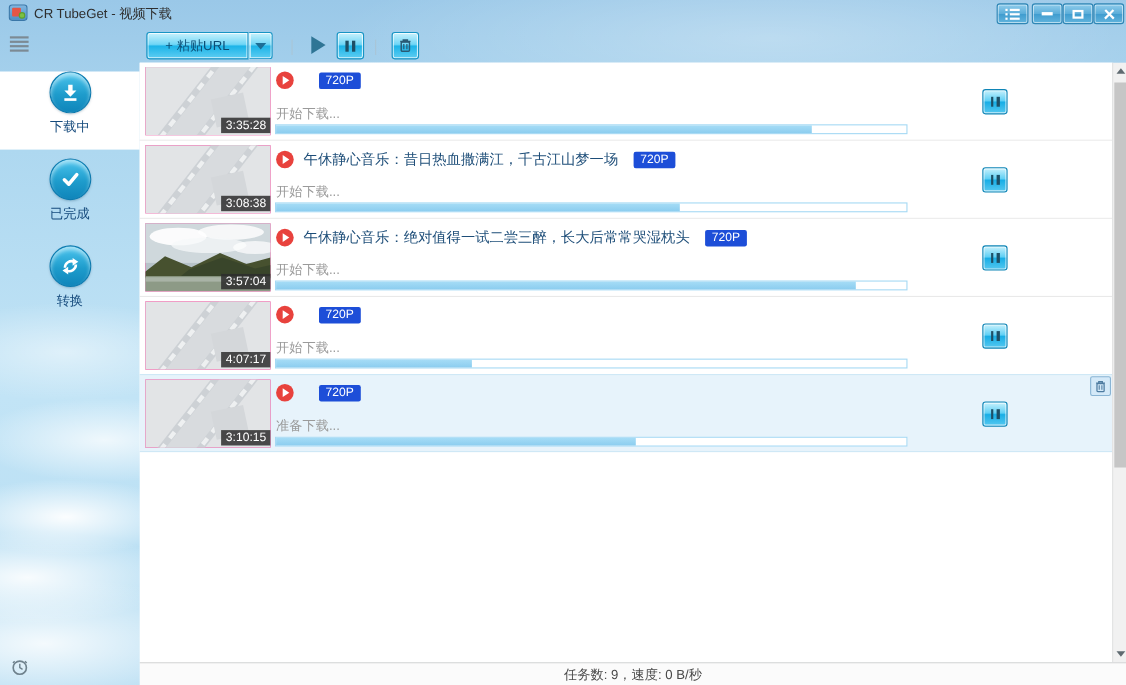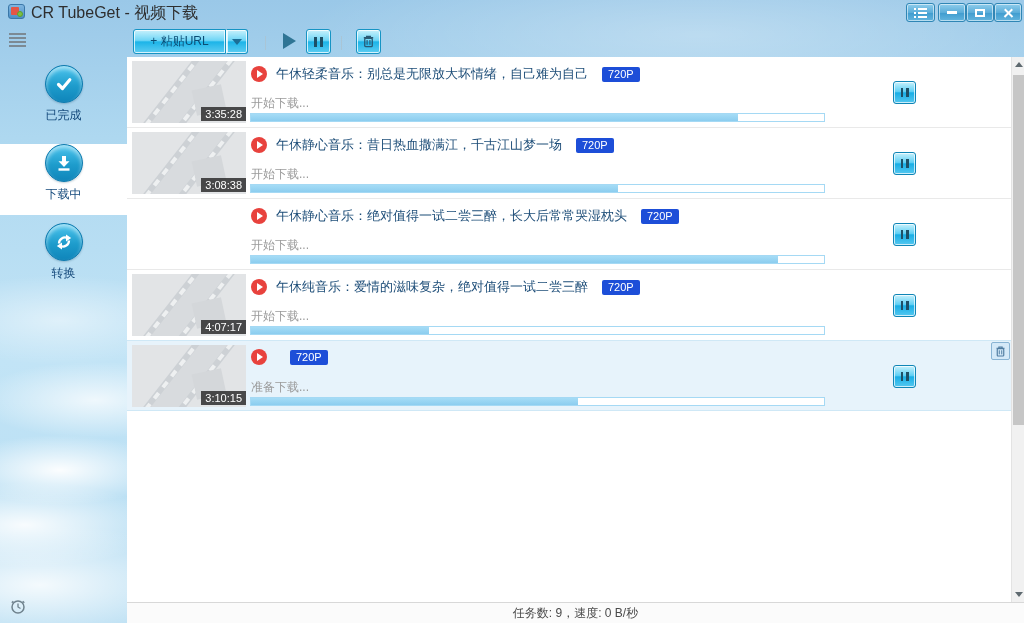--- a/index.html
+++ b/index.html
@@ -14,21 +14,21 @@
       radial-gradient(ellipse 180px 60px at 60px 320px, rgba(255,255,255,.5), rgba(255,255,255,0) 75%),
       radial-gradient(ellipse 500px 100px at 700px 35px, rgba(255,255,255,.3), rgba(255,255,255,0) 80%),
       linear-gradient(180deg,#9ac8e8 0%,#aed8f0 22%,#c2e4f6 58%,#b4dcf2 100%);
   }
   
   .titlebar{ position:absolute; left:0; top:0; width:1024px; height:25px; }
   .app-icon{ position:absolute; left:8px; top:4px; width:17px; height:15px;
     background:linear-gradient(180deg,#7fb6e0,#4d8fc6); border:1px solid #3a77a8; border-radius:3px; }
   .app-icon .red{ position:absolute; left:2px; top:2px; width:8px; height:8px; background:#e45545; border-radius:1px; }
   .app-icon .green{ position:absolute; right:1px; bottom:1px; width:6px; height:6px; background:#7cc043; border-radius:50%; border:1px solid #5ca02b;}
-  .win-title{ position:absolute; left:31px; top:0; line-height:25px; font-size:16px; color:#2e2e2e; }
+  .win-title{ position:absolute; left:31px; top:0; line-height:25px; font-size:12px; color:#2e2e2e; }
   .tbtn{ position:absolute; top:3px; height:19px; border-radius:3px;
     background:linear-gradient(180deg,#8fcdec 0%,#5badd9 50%,#3f9ccf 52%,#62b4dd 100%);
     border:1px solid #2f86b5; box-shadow:inset 0 0 0 1px rgba(255,255,255,.55);
     display:flex; align-items:center; justify-content:center; cursor:pointer; }
   .tbtn-menu{ left:906px; width:29px; flex-direction:column; gap:2px; }
   .menu-row{ display:flex; gap:2px; align-items:center; }
   .menu-row .dot{ width:2px; height:2px; background:#fff; }
   .menu-row .bar{ width:9px; height:2px; background:#fff; }
   .tbtn-min{ left:938px; width:28px; }
   .tbtn-max{ left:966px; width:28px; }
@@ -169,36 +169,36 @@
     <div class="tool-btn" style="left:356px">
       <svg width="15" height="15" viewBox="0 0 16 16">
           <path d="M3 4h10M6 4V2.5h4V4" stroke="#2a5a74" stroke-width="1.4" fill="none"></path>
           <rect x="4" y="4.5" width="8" height="9" rx="1" fill="none" stroke="#2a5a74" stroke-width="1.4"></rect>
           <path d="M6.5 6.5v5M9.5 6.5v5" stroke="#2a5a74" stroke-width="1.2"></path>
         </svg>
     </div>
   </div>
 
   <div class="sidebar">
-    <div class="side-item">
-      <div class="side-icon">
-        <svg width="20" height="20" viewBox="0 0 20 20">
-            <polyline points="4.5,10.5 8.5,14.5 15.8,5.8" fill="none" stroke="#fff" stroke-width="3.2" stroke-linecap="round" stroke-linejoin="round"></polyline>
-          </svg>
-      </div>
-      <div class="side-label">已完成</div>
-    </div>
     <div class="side-item active">
       <div class="side-icon">
         <svg width="20" height="20" viewBox="0 0 20 20">
             <polygon points="10,14 4.5,8.2 8,8.2 8,3 12,3 12,8.2 15.5,8.2" fill="#fff"></polygon>
             <rect x="4.5" y="15.3" width="11" height="2.4" fill="#fff"></rect>
           </svg>
       </div>
       <div class="side-label">下载中</div>
+    </div>
+    <div class="side-item">
+      <div class="side-icon">
+        <svg width="20" height="20" viewBox="0 0 20 20">
+            <polyline points="4.5,10.5 8.5,14.5 15.8,5.8" fill="none" stroke="#fff" stroke-width="3.2" stroke-linecap="round" stroke-linejoin="round"></polyline>
+          </svg>
+      </div>
+      <div class="side-label">已完成</div>
     </div>
     <div class="side-item">
       <div class="side-icon">
         <svg width="20" height="20" viewBox="0 0 20 20">
             <g stroke="#fff" stroke-width="2.3" fill="none">
               <path d="M5 11.5A6 6 0 0 1 13.5 6"></path>
               <path d="M15 8.5A6 6 0 0 1 6.5 14"></path>
             </g>
             <polygon points="12,2.5 17.2,6 12,9.5" fill="#fff"></polygon>
             <polygon points="8,17.5 2.8,14 8,10.5" fill="#fff"></polygon>
@@ -239,21 +239,20 @@
         </g>
         <rect x="62" y="26" width="30" height="26" fill="#d4d7da" transform="rotate(-12 77 39)"></rect>
       </svg>
 
       <span class="duration">3:35:28</span>
     </div>
     <div class="title-line">
       <span class="yt-icon">
             <span class="yt-tri"></span>
           </span>
-      <span class="row-title">午休轻柔音乐：别总是无限放大坏情绪，自己难为自己</span>
       <span class="badge">720P</span>
     </div>
     <div class="row-status">开始下载...</div>
     <div class="progress">
           <div class="fill" style="width: 85%;"></div>
         </div>
     <div class="row-pause">
           <span class="pb"></span>
           <span class="pb"></span>
         </div>
@@ -303,20 +302,36 @@
     <div class="progress">
           <div class="fill" style="width: 64%;"></div>
         </div>
     <div class="row-pause">
           <span class="pb"></span>
           <span class="pb"></span>
         </div>
 
   </div>
       <div class="row">
+    <div class="thumb photo">
+
+      <svg class="photo-svg" width="114" height="62" viewBox="0 0 114 62">
+        <rect width="114" height="62" fill="#b6c2c8"></rect>
+        <rect width="114" height="36" fill="#cfd8dc"></rect>
+        <ellipse cx="30" cy="12" rx="26" ry="8" fill="rgba(255,255,255,.9)"></ellipse>
+        <ellipse cx="78" cy="8" rx="30" ry="7" fill="rgba(255,255,255,.8)"></ellipse>
+        <ellipse cx="58" cy="20" rx="34" ry="7" fill="rgba(245,248,249,.75)"></ellipse>
+        <ellipse cx="100" cy="22" rx="20" ry="6" fill="rgba(255,255,255,.7)"></ellipse>
+        <polygon points="0,44 18,30 42,40 68,27 92,37 114,31 114,50 0,50" fill="#47512f"></polygon>
+        <polygon points="40,42 70,31 100,41 114,38 114,50 30,50" fill="#39452a"></polygon>
+        <rect y="48" width="114" height="14" fill="#8d9a86"></rect>
+        <rect y="49" width="114" height="4" fill="#a9b3a6"></rect>
+      </svg>
+      <span class="duration">3:57:04</span>
+    </div>
     <div class="title-line">
       <span class="yt-icon">
             <span class="yt-tri"></span>
           </span>
       <span class="row-title">午休静心音乐：绝对值得一试二尝三醉，长大后常常哭湿枕头</span>
       <span class="badge">720P</span>
     </div>
     <div class="row-status">开始下载...</div>
     <div class="progress">
           <div class="fill" style="width: 92%;"></div>
@@ -357,21 +372,20 @@
         </g>
         <rect x="62" y="26" width="30" height="26" fill="#d4d7da" transform="rotate(-12 77 39)"></rect>
       </svg>
 
       <span class="duration">4:07:17</span>
     </div>
     <div class="title-line">
       <span class="yt-icon">
             <span class="yt-tri"></span>
           </span>
-      <span class="row-title">午休纯音乐：爱情的滋味复杂，绝对值得一试二尝三醉</span>
       <span class="badge">720P</span>
     </div>
     <div class="row-status">开始下载...</div>
     <div class="progress">
           <div class="fill" style="width: 31%;"></div>
         </div>
     <div class="row-pause">
           <span class="pb"></span>
           <span class="pb"></span>
         </div>

